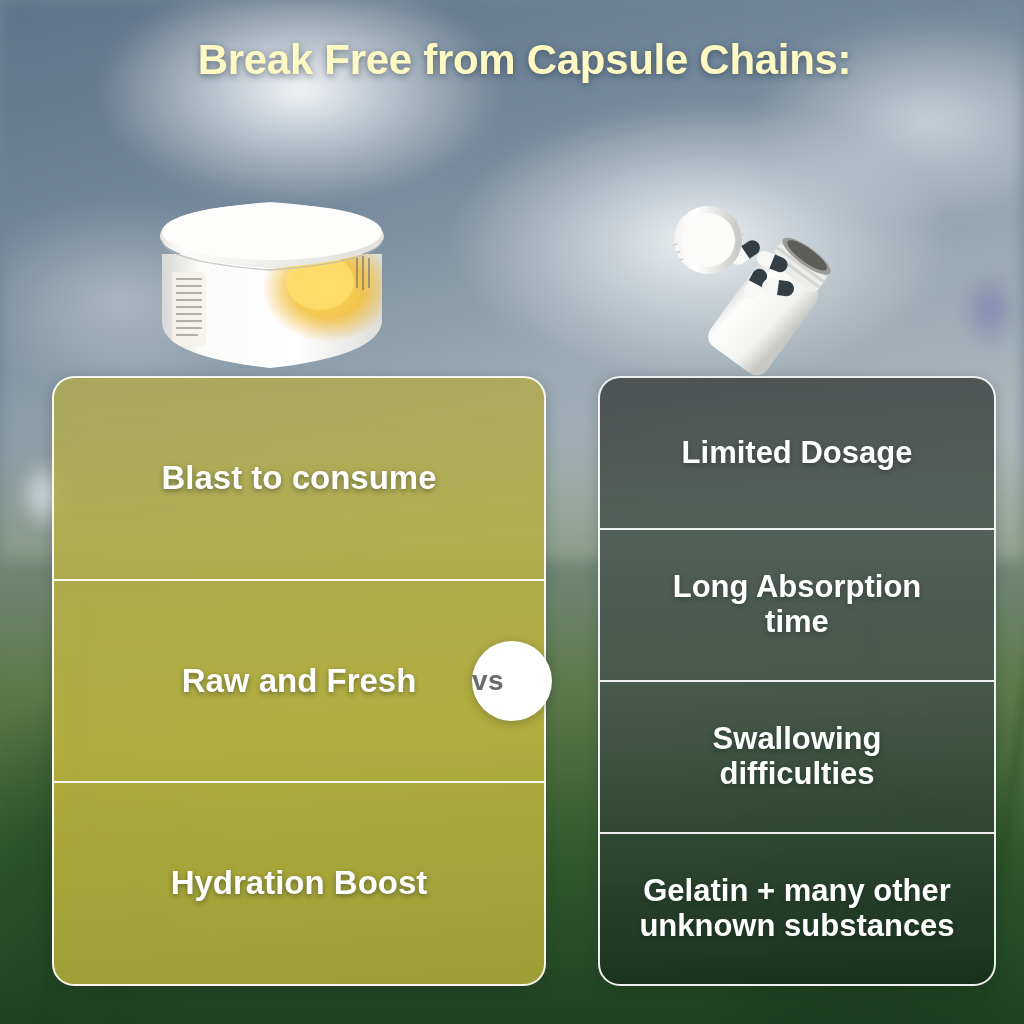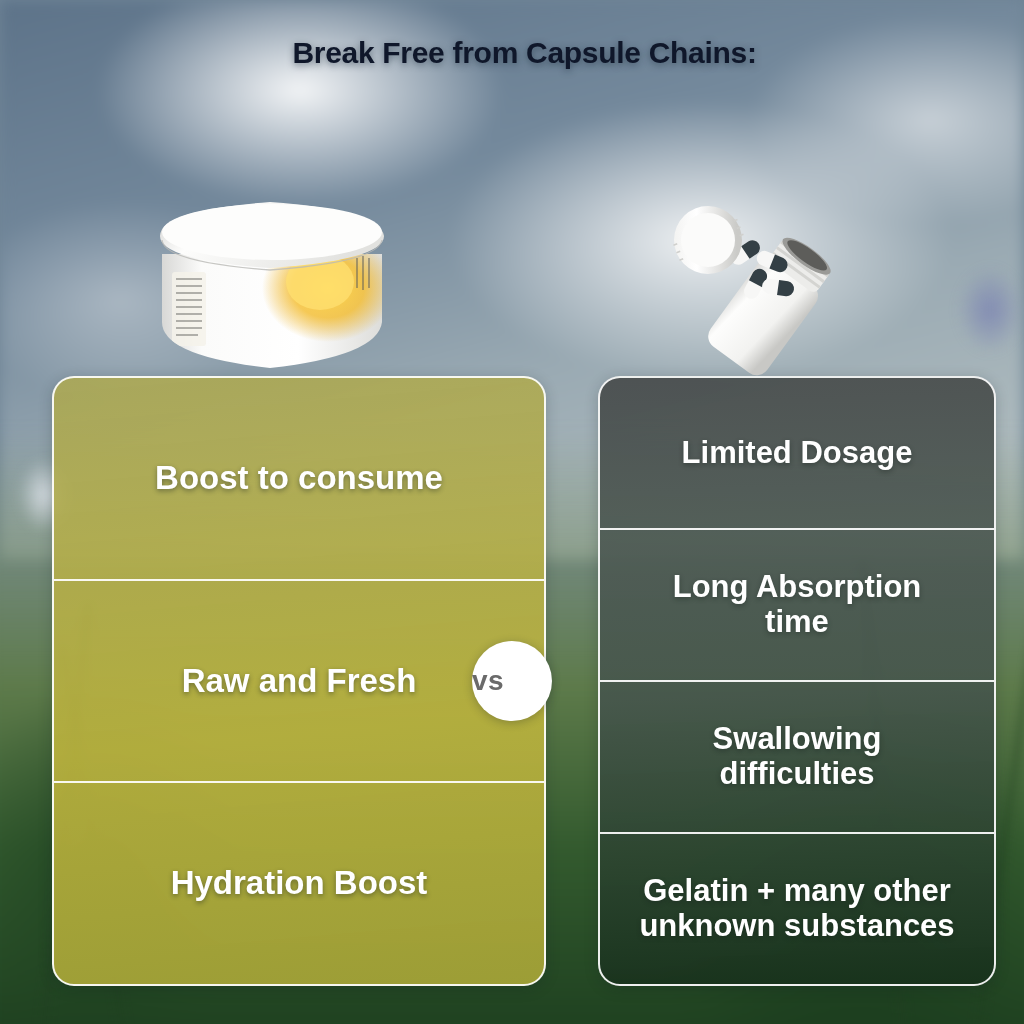--- a/index.html
+++ b/index.html
@@ -44,21 +44,21 @@
     background:radial-gradient(ellipse 44px 58px at 60px 60px, rgba(120,128,178,.75) 0%, rgba(110,118,170,0) 74%);
     filter:blur(6px);
   }
 
   
   .headline {
     position:absolute; left:0; top:36px; width:1024px;
     text-align:center; z-index:6;
   }
   .headline .line1 {
-    font-size:30px; font-weight:bold; color:#0f172a; letter-spacing:-.3px;
+    font-size:42px; font-weight:bold; color:#fef9c3; letter-spacing:-.3px;
     text-shadow:0 2px 7px rgba(30,45,60,.55);
     line-height:1.12;
     padding-left:25px;
   }
   .headline .line2 {
     margin-top:8px; font-size:42px; font-weight:bold; color:#ffffff;
     line-height:1.12; white-space:nowrap;
     text-shadow:0 2px 7px rgba(30,45,60,.55);
   }
   .headline .hl {
@@ -279,21 +279,21 @@
         <line x1="79" y1="56" x2="83" y2="56"></line>
       </g>
     </g>
   </svg>
 </div>
 
 <div class="cards">
 
   <div class="card left">
     <div class="row">
-        <div class="txt">Boost to consume</div>
+        <div class="txt">Blast to consume</div>
       </div>
     <div class="row">
         <div class="txt">Raw and Fresh</div>
       </div>
     <div class="row">
         <div class="txt">Hydration Boost</div>
       </div>
   </div>
 
   <div class="card right">

